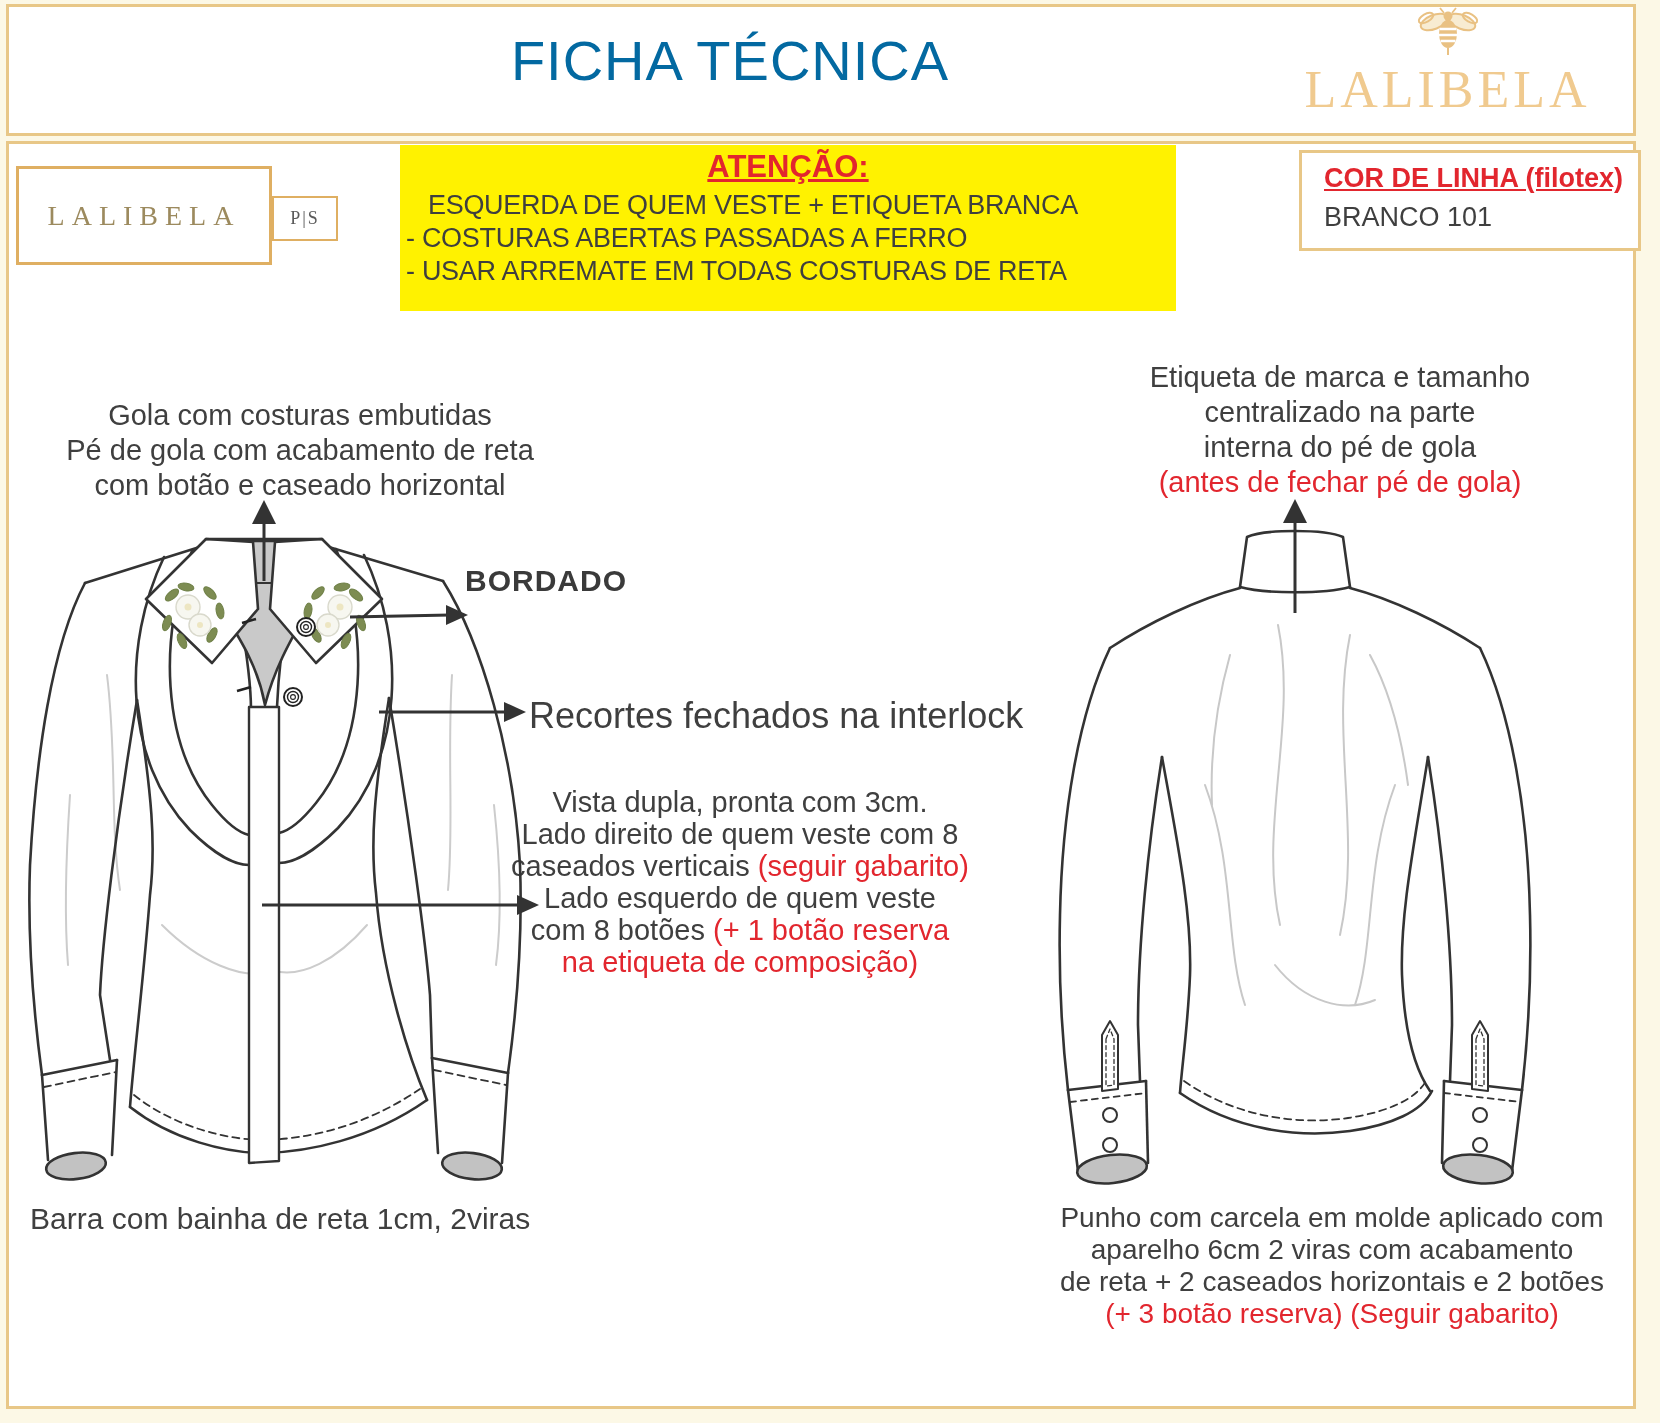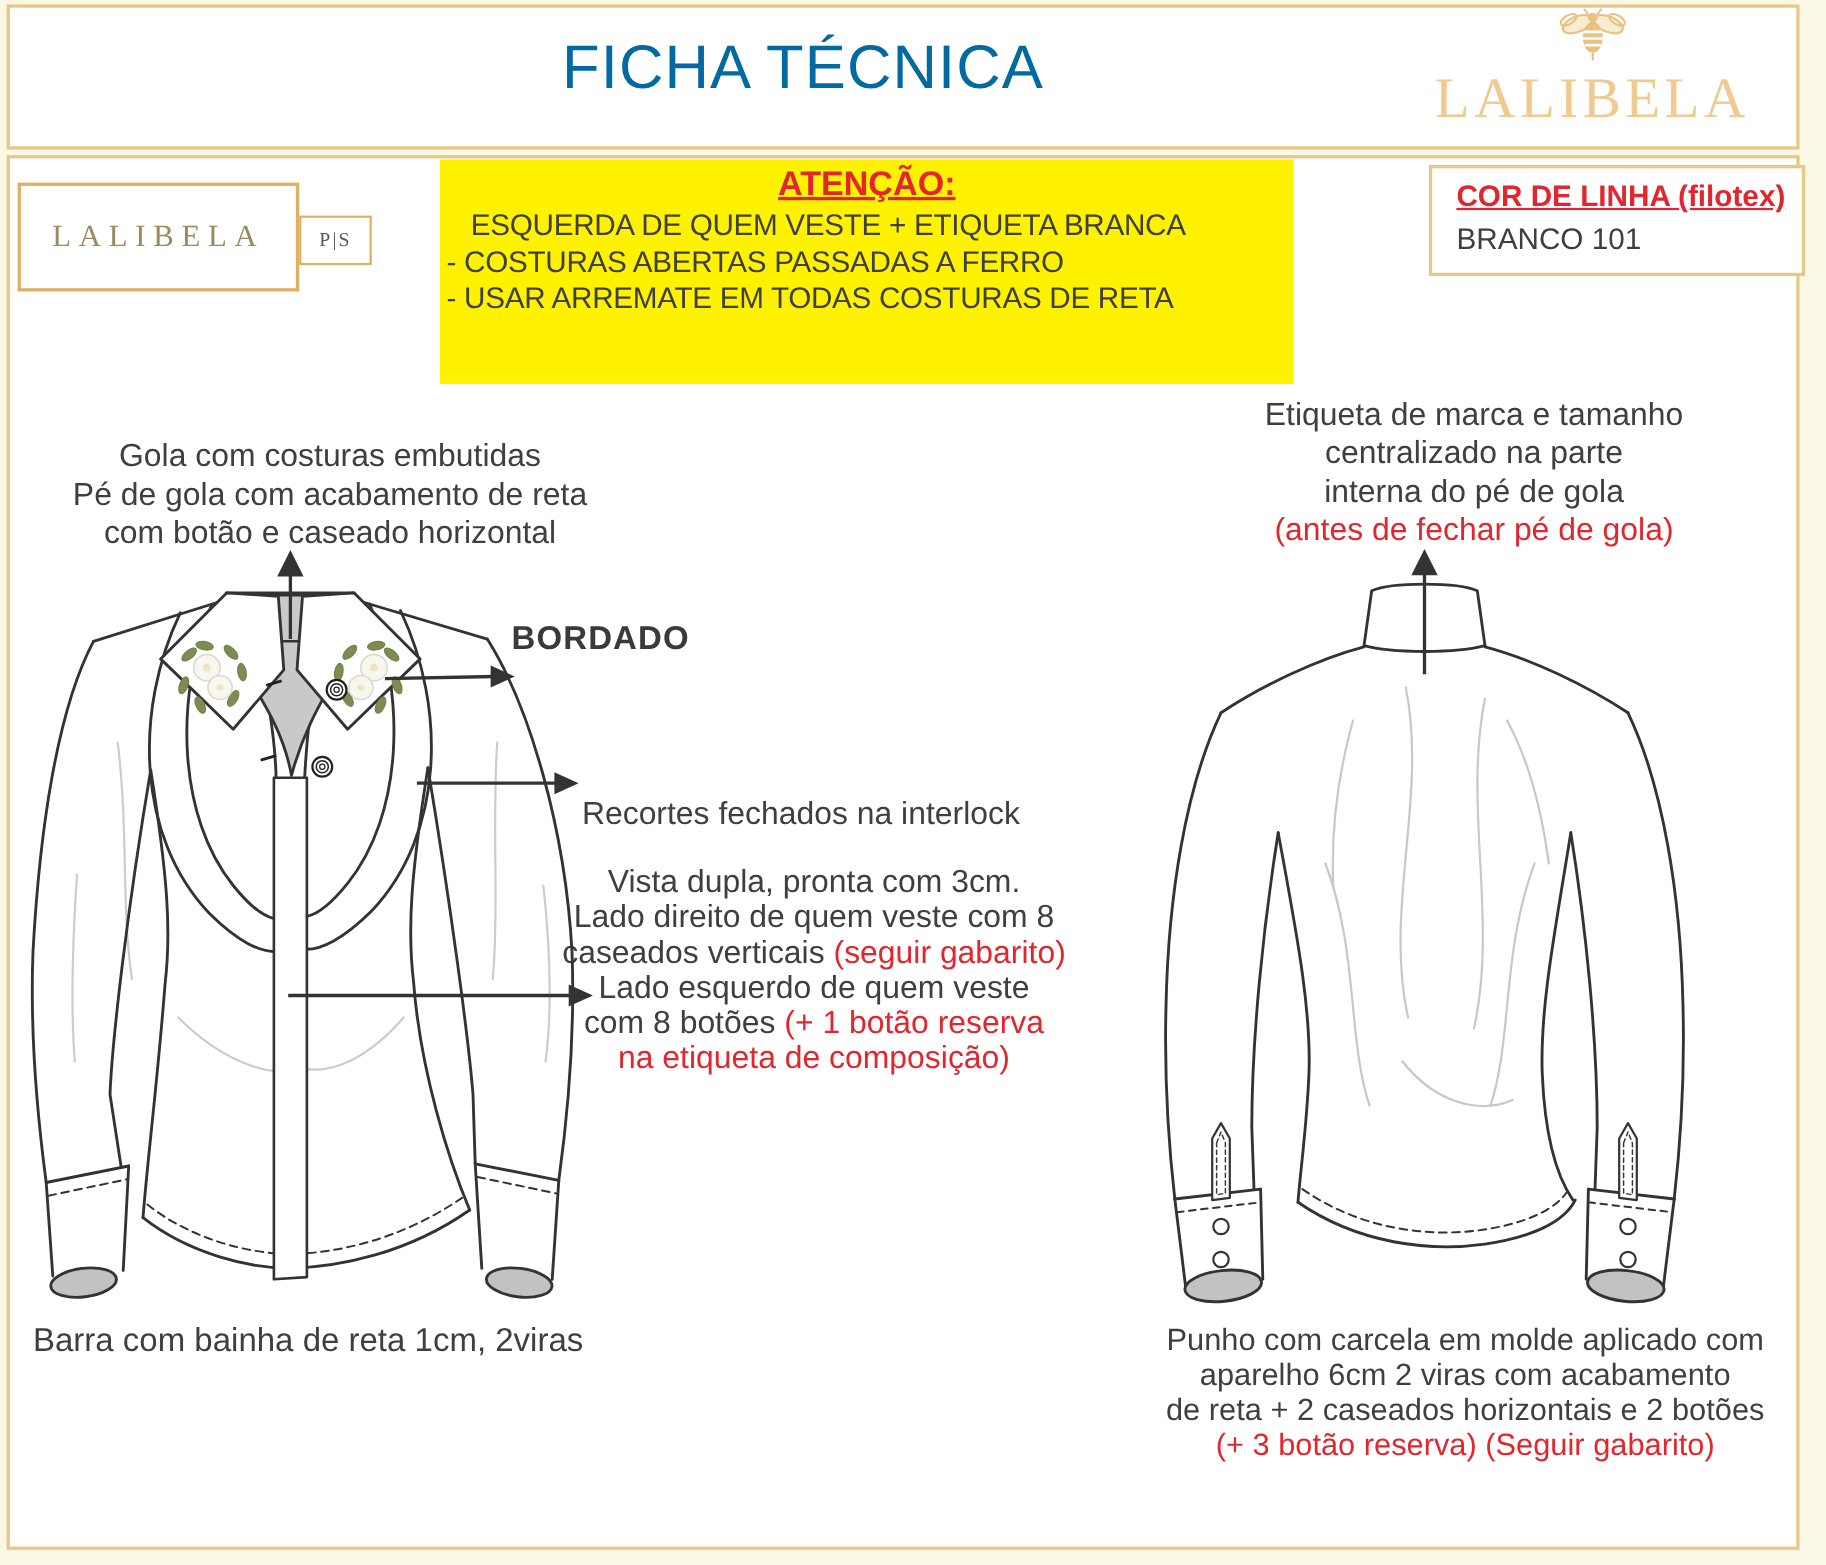--- a/index.html
+++ b/index.html
@@ -19,40 +19,40 @@
   .brand-block { position:absolute; left:1240px; top:6px; width:415px; text-align:center; }
   .brand-name { font-family:"Liberation Serif", serif; font-size:52px; color:#F0CA8F; letter-spacing:4px; margin-top:2px; }
 
   .label-box { position:absolute; left:16px; top:166px; width:256px; height:99px;
                background:#fff; border:3px solid #DFAF62; display:flex; align-items:center; justify-content:center; }
   .label-box span { font-family:"Liberation Serif", serif; font-size:28px; color:#9C8A5E; letter-spacing:7px; }
   .ps-box { position:absolute; left:272px; top:196px; width:66px; height:45px;
             background:#fff; border:2px solid #DFAF62; display:flex; align-items:center; justify-content:center; }
   .ps-box span { font-size:18px; color:#5A5A5A; letter-spacing:2px;font-family:Liberation Serif, serif; }
 
-  .attention { position:absolute; left:400px; top:145px; width:776px; height:204px;
+  .attention { position:absolute; left:400px; top:145px; width:776px; height:166px;
                background:#FFF200; padding:4px 6px 0 6px; }
   .attention-title { text-align:center; font-size:31px; font-weight:bold; color:#E2262E;
                      text-decoration:underline; margin-bottom:4px; }
   .attention-line { font-size:27px; color:#3F3F3F; line-height:33px; letter-spacing:-0.3px; white-space:nowrap; }
   .attention-line.indent { padding-left:22px; }
 
   .thread-box { position:absolute; left:1299px; top:150px; width:342px; height:101px;
                 background:#fff; border:3px solid #E8C787; padding:10px 0 0 22px; }
   .thread-title { font-size:27px; font-weight:bold; color:#E2262E; text-decoration:underline; }
   .thread-value { font-size:27px; color:#3F3F3F; margin-top:8px; }
 
   .note { position:absolute; text-align:center; font-size:29px; color:#3F3F3F; line-height:35px; }
   .red { color:#E2262E; }
   .collar-note { left:40px; top:398px; width:520px; }
   .etiqueta-note { left:1080px; top:360px; width:520px; }
   .vista-note { left:500px; top:786px; width:480px; line-height:32px; }
   .punho-note { left:1012px; top:1202px; width:640px; font-size:28px; line-height:32px; }
   .bordado-label { position:absolute; left:465px; top:564px; font-size:30px; font-weight:bold; color:#3A3A3A; letter-spacing:1px; z-index:3; }
-  .recortes-label { position:absolute; left:529px; top:724px; font-size:29px; color:#3F3F3F; z-index:3; }
+  .recortes-label { position:absolute; left:529px; top:695px; font-size:36px; color:#3F3F3F; z-index:3; }
   .barra-note { position:absolute; left:30px; top:1202px; font-size:30px; color:#3F3F3F; }
 
   .front-svg { position:absolute; left:12px; top:495px; z-index:2; }
   .back-svg  { position:absolute; left:1040px; top:495px; z-index:2; }
   .bee { display:block; margin:0 auto; }
 </style>
 </head>
 <body>
 
 <div class="page">

